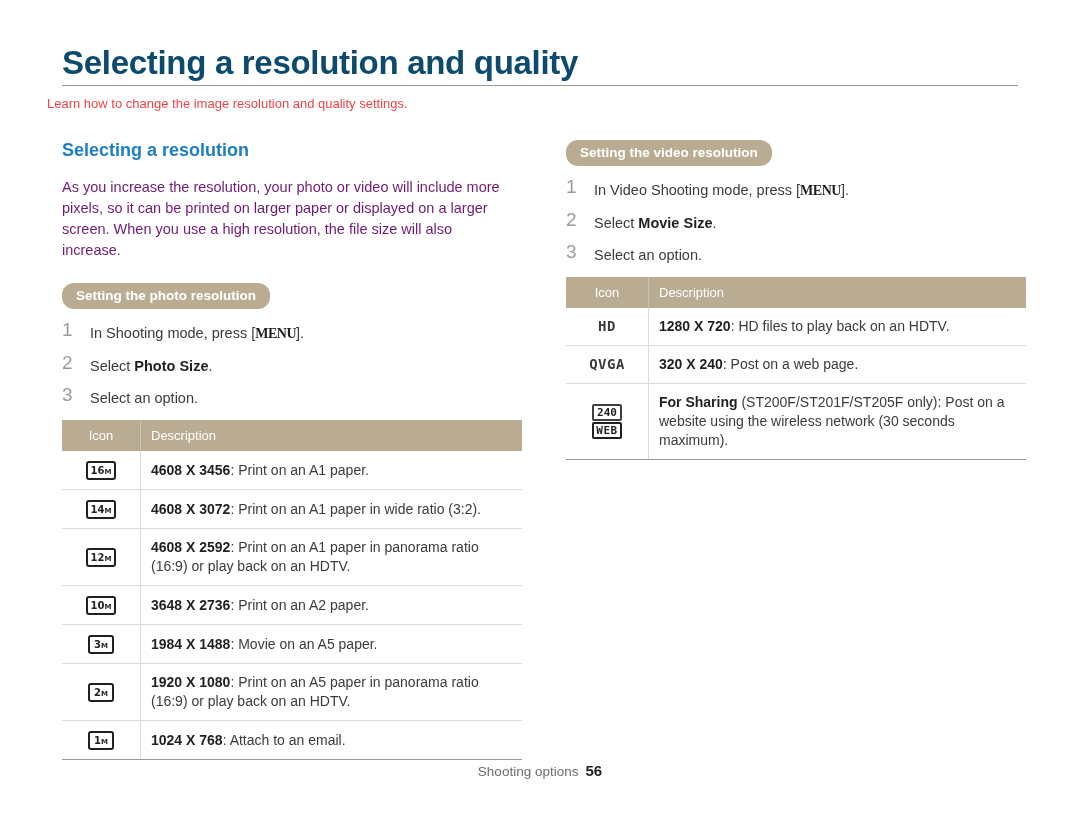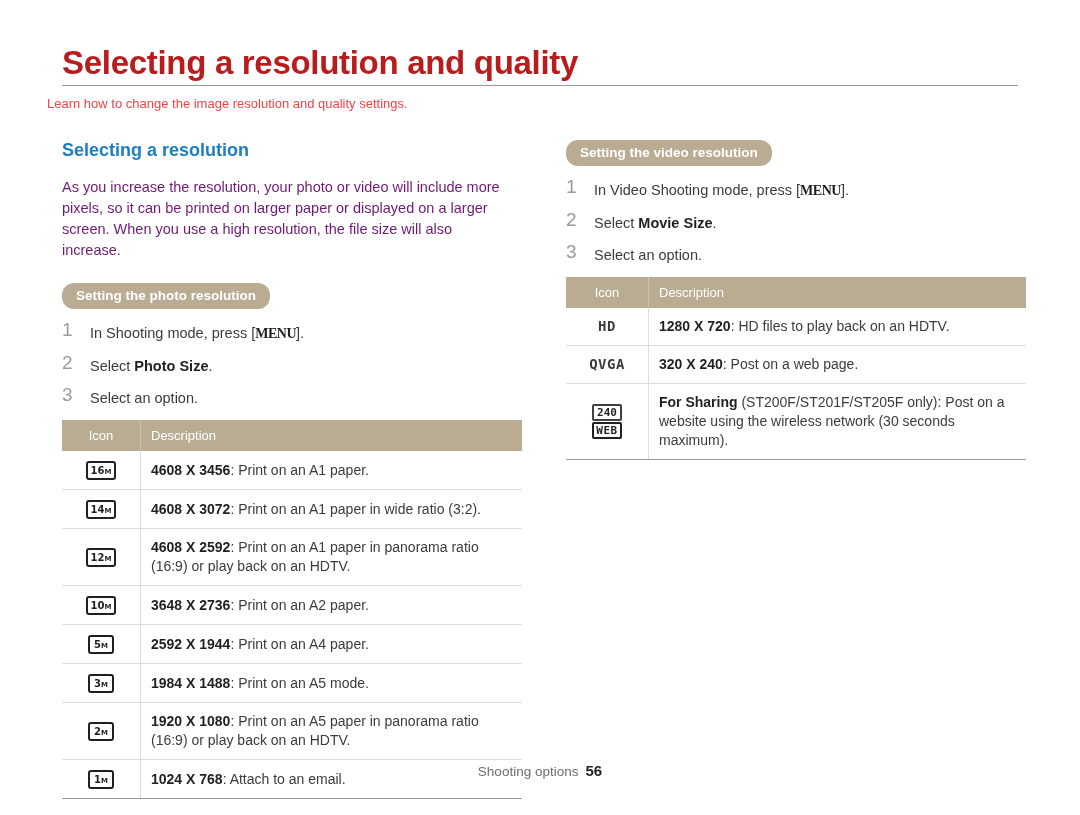--- a/index.html
+++ b/index.html
@@ -20,21 +20,21 @@
     height: 815px;
   }
 
   
   .title {
     position: absolute;
     left: 62px;
     top: 44px;
     font-size: 33px;
     font-weight: bold;
-    color: #b91c1c;
+    color: #0c4a6e;
     letter-spacing: -0.3px;
     text-align: right;
   }
   .title-rule {
     position: absolute;
     left: 62px;
     top: 85px;
     width: 956px;
     height: 1px;
     background: #9a9a9a;
@@ -275,26 +275,22 @@
       </tr>
       <tr>
         <td><span class="ic ic-photo"><span>12</span><sub>M</sub></span></td>
         <td><b>4608 X 2592</b><span>: Print on an A1 paper in panorama ratio (16:9) or play back on an HDTV.</span></td>
       </tr>
       <tr>
         <td><span class="ic ic-photo"><span>10</span><sub>M</sub></span></td>
         <td><b>3648 X 2736</b><span>: Print on an A2 paper.</span></td>
       </tr>
       <tr>
-        <td><span class="ic ic-photo"><span>5</span><sub>M</sub></span></td>
-        <td><b>2592 X 1944</b><span>: Print on an A4 paper.</span></td>
-      </tr>
-      <tr>
         <td><span class="ic ic-photo"><span>3</span><sub>M</sub></span></td>
-        <td><b>1984 X 1488</b><span>: Print on an A5 mode.</span></td>
+        <td><b>1984 X 1488</b><span>: Movie on an A5 paper.</span></td>
       </tr>
       <tr>
         <td><span class="ic ic-photo"><span>2</span><sub>M</sub></span></td>
         <td><b>1920 X 1080</b><span>: Print on an A5 paper in panorama ratio (16:9) or play back on an HDTV.</span></td>
       </tr>
       <tr>
         <td><span class="ic ic-photo"><span>1</span><sub>M</sub></span></td>
         <td><b>1024 X 768</b><span>: Attach to an email.</span></td>
       </tr>
     </tbody>

